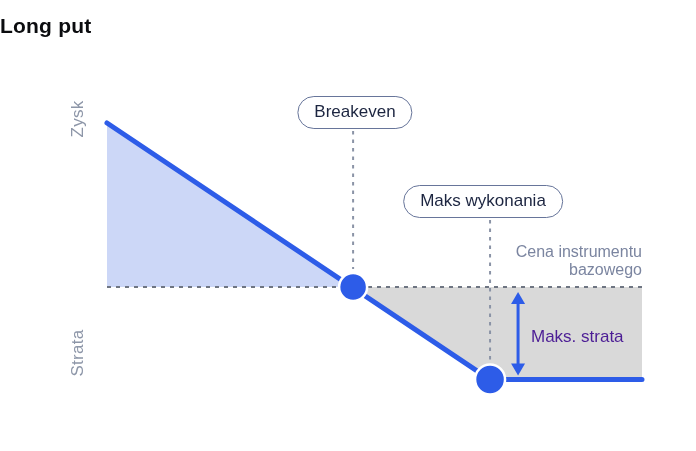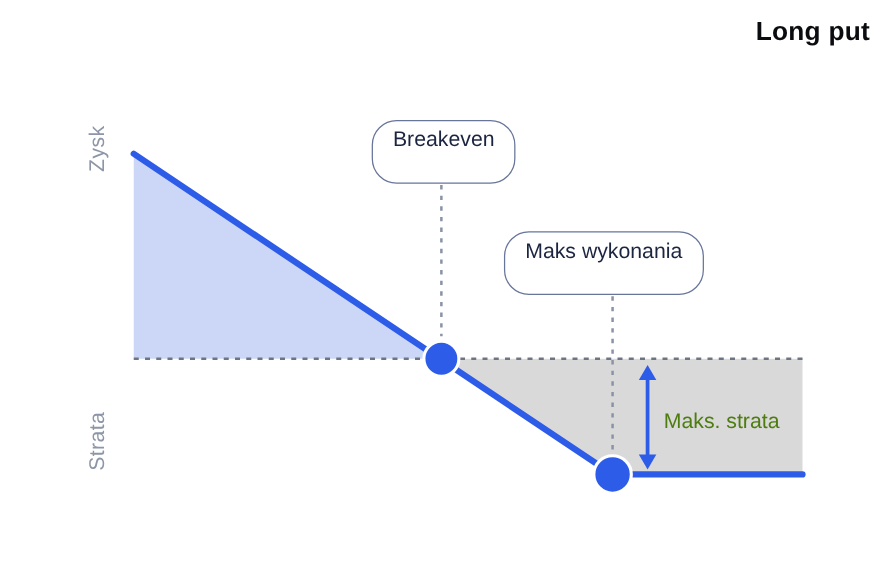--- a/index.html
+++ b/index.html
@@ -5,47 +5,47 @@
   html,body{margin:0;padding:0;background:#ffffff;}
   .stage{
     position:relative;
     width:696px;height:451px;
     background:#ffffff;
     font-family:"Liberation Sans", sans-serif;
     overflow:hidden;
   }
   .chart-title{
     position:absolute;left:0;top:14px;width:100%;
-    text-align:right;
+    text-align:left;
     font-size:21px;font-weight:600;color:#0b0c0f;
     letter-spacing:.2px;
   }
   svg.plot{position:absolute;left:0;top:0;}
   .pill{
     position:absolute;
     display:inline-flex;align-items:center;justify-content:center;
     background:#ffffff;
     border:1.6px solid #67759a;
     border-radius:20px;
-    padding:5px 16px 24px 16px;
+    padding:5px 16px 6px 16px;
     font-size:17px;color:#1c2540;
     white-space:nowrap;
     transform:translateX(-50%);
     box-sizing:border-box;
   }
   .pill-breakeven{left:355px;top:96px;}
   .pill-strike{left:483px;top:185px;}
   .underlying-label{
     position:absolute;right:54px;top:243px;
     text-align:right;
     font-size:16px;line-height:18px;color:#7b85a0;
   }
   .maxloss-label{
     position:absolute;left:531px;top:327px;
-    font-size:17px;color:#4d7c0f;
+    font-size:17px;color:#4c1d95;
     white-space:nowrap;
   }
   .axis-label{
     position:absolute;width:70px;text-align:center;
     font-size:17px;color:#8d96a8;
     transform:rotate(-90deg);
     letter-spacing:.3px;
   }
   .axis-label-profit{left:43px;top:109px;}
   .axis-label-loss{left:43px;top:343px;}
@@ -75,16 +75,20 @@
     </svg>
 
   <div class="pill pill-breakeven">
     <span>Breakeven</span>
   </div>
 
   <div class="pill pill-strike">
     <span>Maks wykonania</span>
   </div>
 
+  <div class="underlying-label">
+    <div>Cena instrumentu</div>
+    <div>bazowego</div>
+  </div>
 
   <div class="maxloss-label">Maks. strata</div>
 
 </div>
 
 </body></html>

